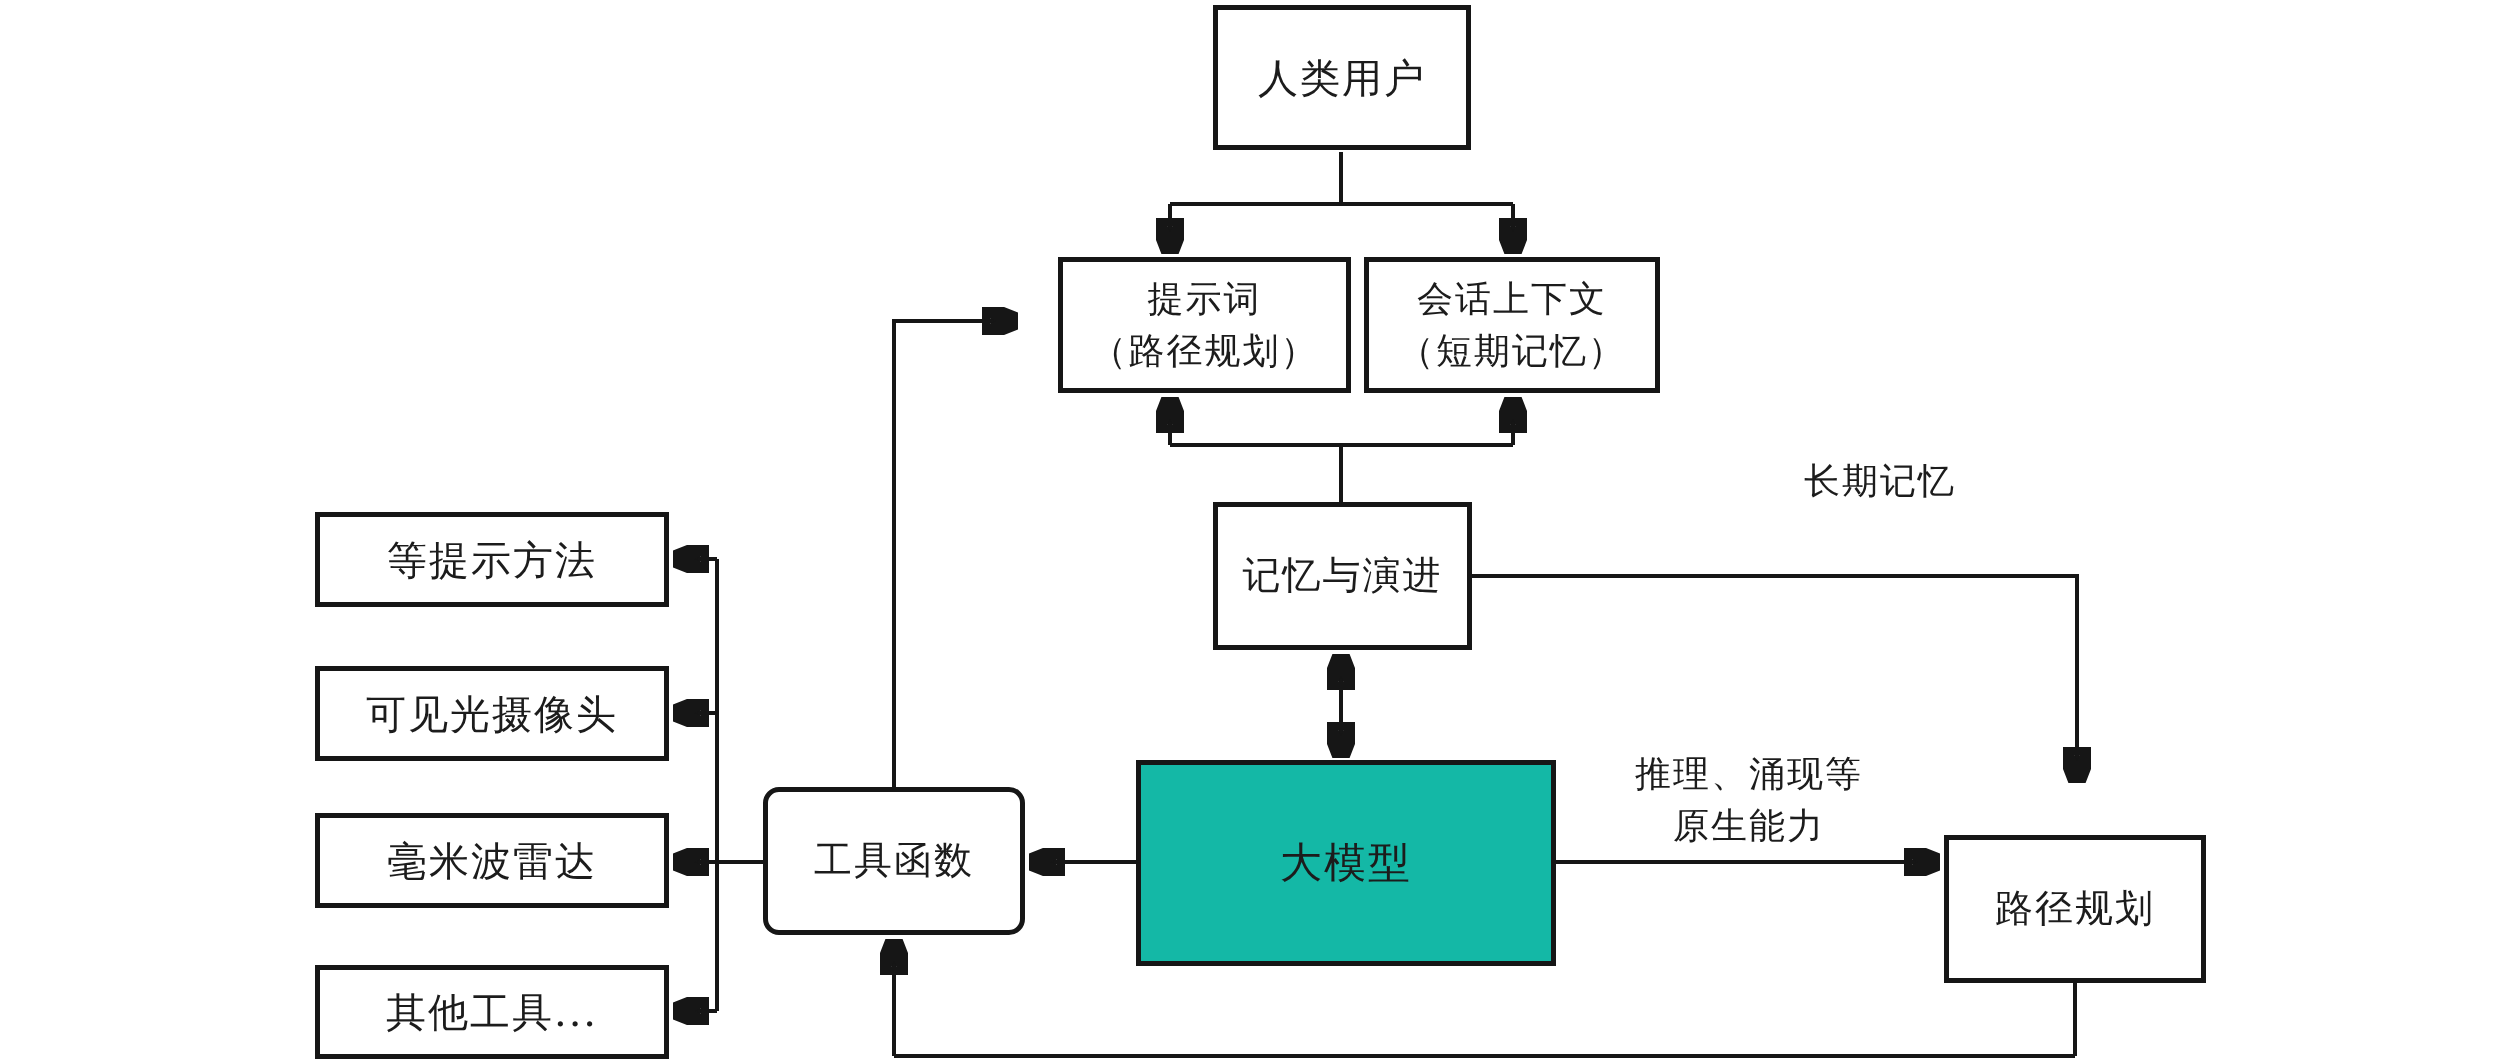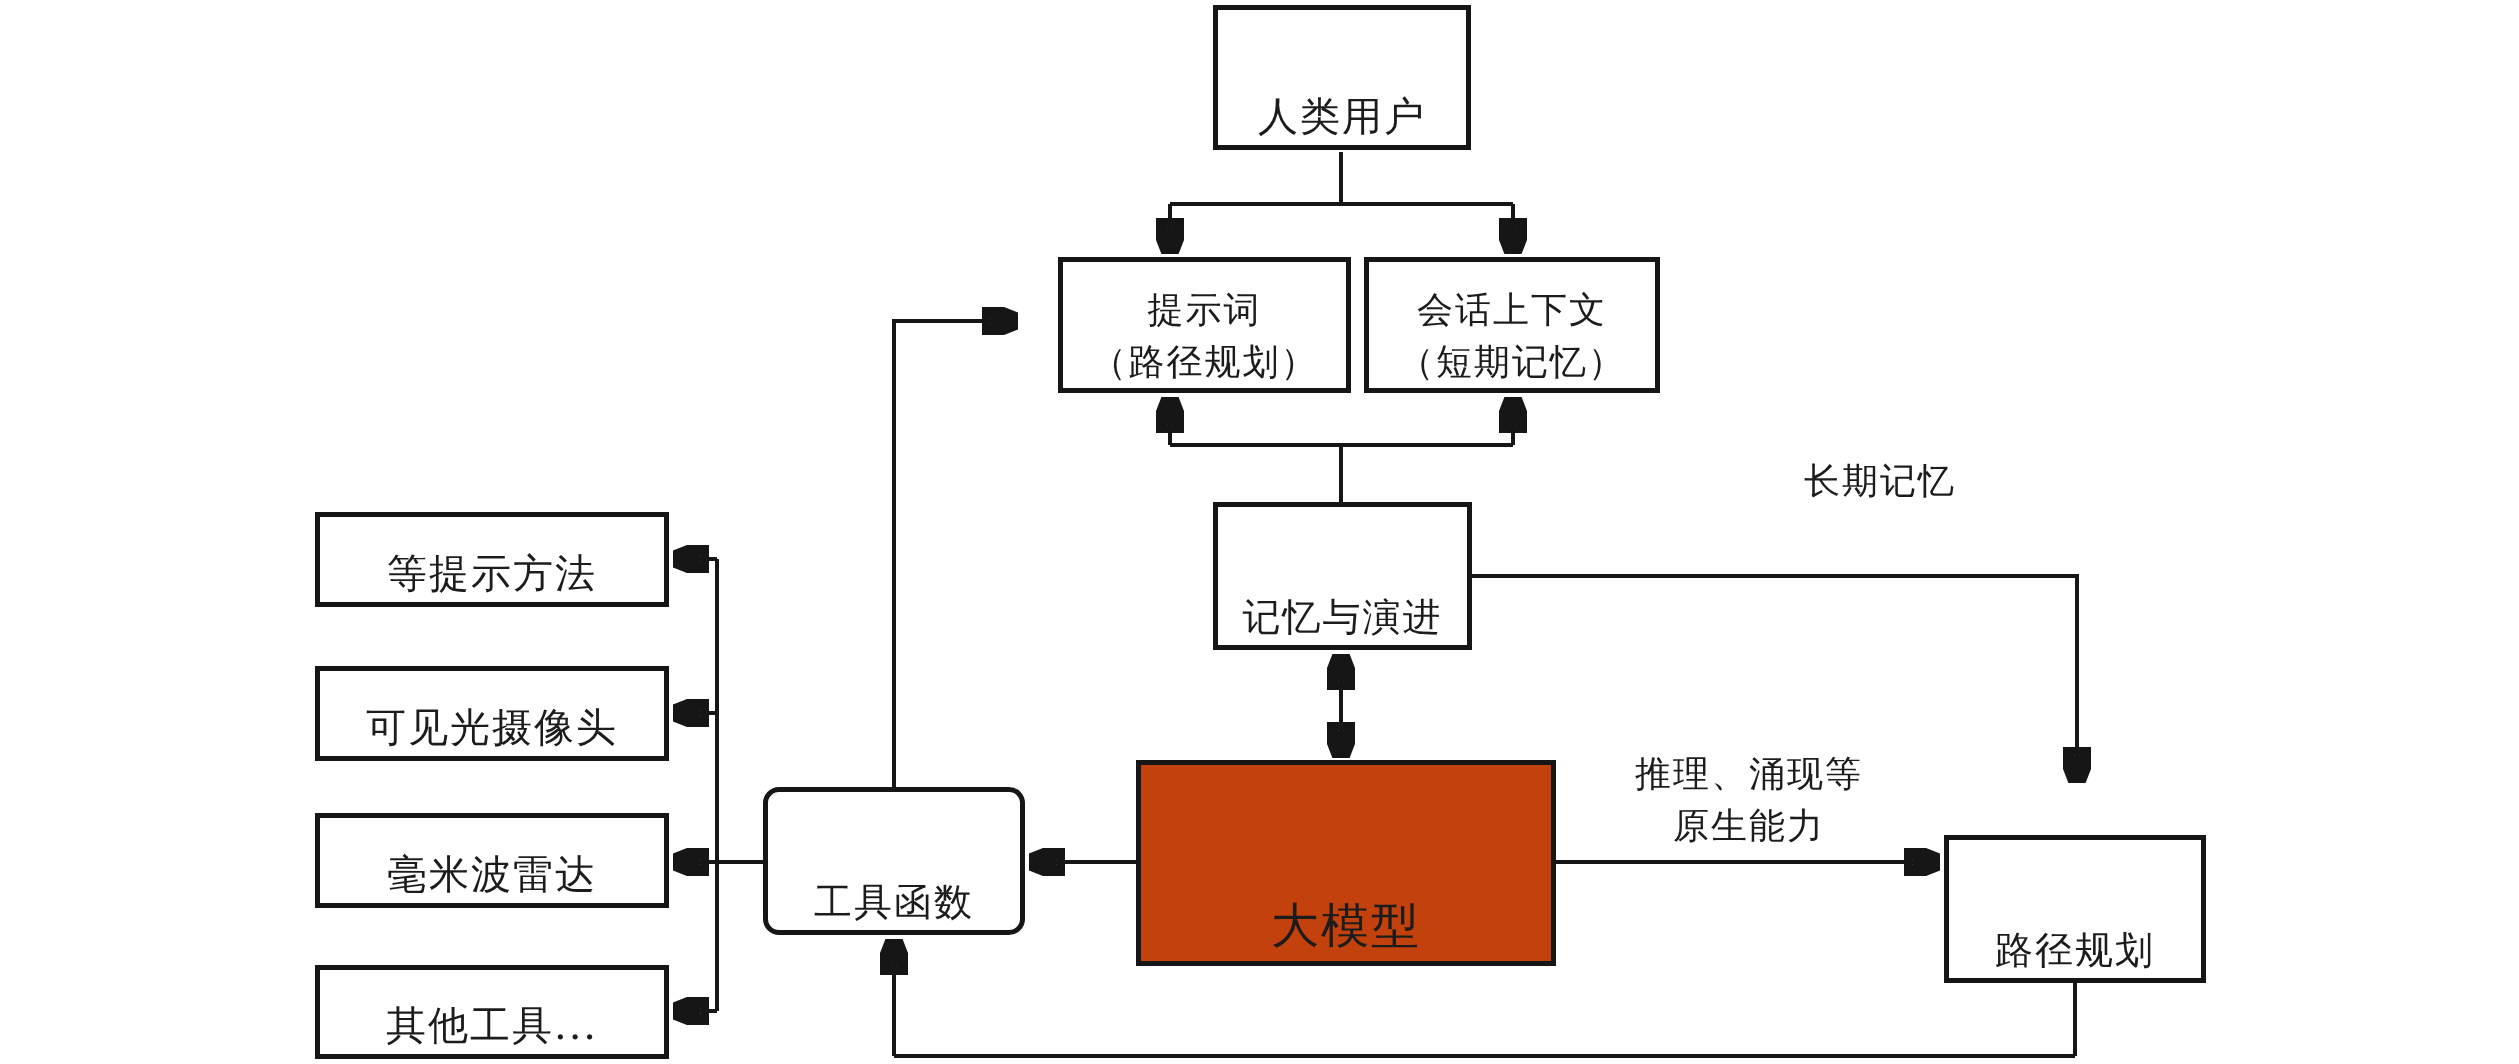--- a/index.html
+++ b/index.html
@@ -27,21 +27,21 @@
     fill:none;
   }
   .box{
     position:absolute;
     box-sizing:border-box;
     background:#ffffff;
     border:5px solid var(--line);
     display:flex;
     flex-direction:column;
     align-items:center;
-    justify-content:flex-end;
+    justify-content:center;
     text-align:center;
     font-size:38px;
     letter-spacing:2px;
     line-height:1.45;
     z-index:2;
   }
   .edge-label{
     position:absolute;
     text-align:center;
     font-size:36px;
@@ -121,21 +121,21 @@
 
   <div class="box" style="left:1213px;top:502px;width:259px;height:148px;">
     <div>记忆与演进</div>
   </div>
 
   <div class="box" style="left:1364px;top:257px;width:296px;height:136px;font-size:36px;">
     <div>会话上下文</div>
     <div>（短期记忆）</div>
   </div>
 
-  <div class="box" style="left: 1136px; top: 760px; width: 420px; height: 206px; font-size: 48px; background: #c2410c;">
+  <div class="box" style="left: 1136px; top: 760px; width: 420px; height: 206px; font-size: 42px; background: #14b8a6;">
     <div>大模型</div>
   </div>
 
   <div class="box" style="left:763px;top:787px;width:262px;height:148px;border-radius:16px;">
     <div>工具函数</div>
   </div>
 
   <div class="box" style="left:1944px;top:787px;width:262px;height:148px;margin-top:48px;">
     <div>路径规划</div>
   </div>

